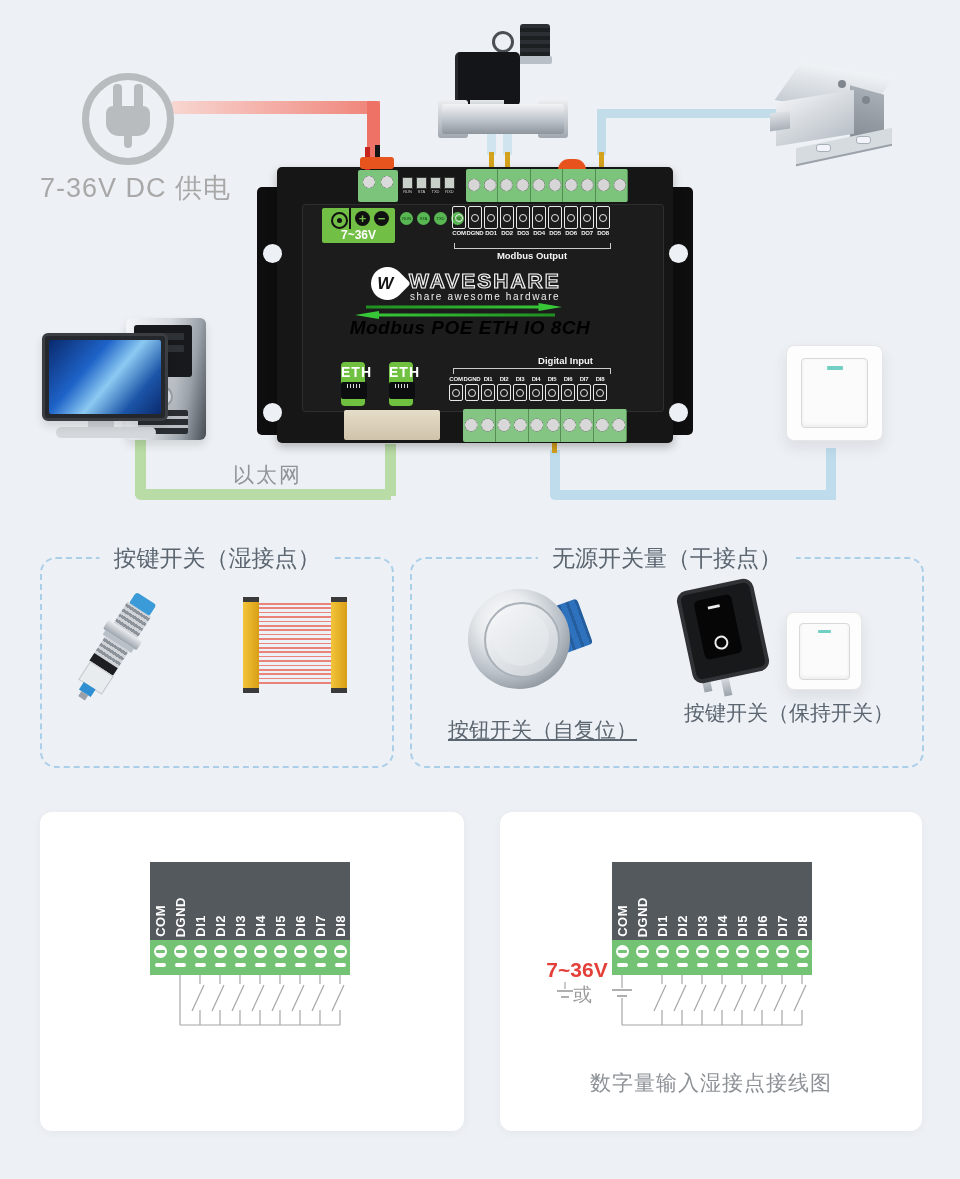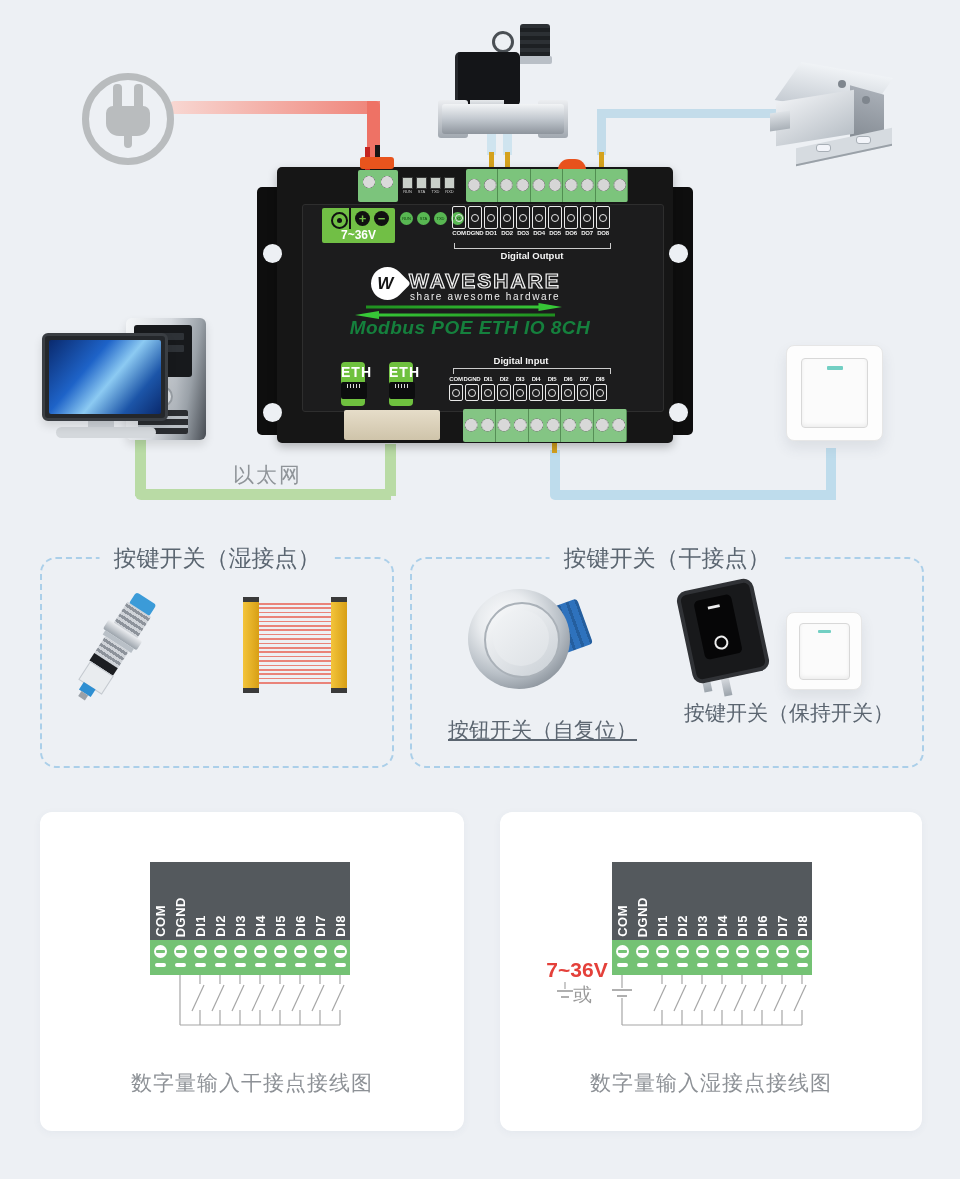--- a/index.html
+++ b/index.html
@@ -60,21 +60,21 @@
   .bracket-up{position:absolute;border:1px solid #cccccc;border-bottom:none;height:5px;}
   .grp-label{position:absolute;color:#f5f5f5;font-size:9.5px;font-weight:bold;text-align:center;}
 
   .leaf{position:absolute;left:114px;top:100px;width:33px;height:33px;background:#fff;border-radius:58% 4px 58% 58%;transform:rotate(45deg);}
   .leaf b{position:absolute;left:7px;top:8px;transform:rotate(-45deg);font-size:17px;font-style:italic;color:#141414;}
   .brand{position:absolute;left:152px;top:102px;font-size:21px;font-weight:800;letter-spacing:2px;color:rgba(0,0,0,0);-webkit-text-stroke:1.2px #f2f2f2;}
   .tagline{position:absolute;left:153px;top:124px;font-size:10px;letter-spacing:1.6px;color:#eeeeee;}
   .arrow{position:absolute;height:8px;}
   .arrow.r{clip-path:polygon(0 32%,88% 32%,88% 0,100% 50%,88% 100%,88% 68%,0 68%);background:linear-gradient(90deg,#1f8f1f,#39cc39);}
   .arrow.l{clip-path:polygon(100% 32%,12% 32%,12% 0,0 50%,12% 100%,12% 68%,100% 68%);background:linear-gradient(90deg,#39cc39,#1f8f1f);}
-  .model{position:absolute;left:73px;top:150px;width:280px;text-align:center;color:#15803d;font-size:19px;font-weight:bold;font-style:italic;letter-spacing:0.5px;}
+  .model{position:absolute;left:73px;top:150px;width:280px;text-align:center;color:#000000;font-size:19px;font-weight:bold;font-style:italic;letter-spacing:0.5px;}
 
   .eth-port{position:absolute;top:195px;width:24px;height:44px;background:#6fc13f;border-radius:4px;text-align:center;}
   .eth-port b{display:block;color:#fff;font-size:14px;letter-spacing:1px;margin-top:2px;}
   .eth-jack{position:relative;width:26px;height:17px;background:#0c0d0e;border-radius:2px;margin:2px auto 0;}
   .eth-jack i{position:absolute;left:6px;top:2px;width:14px;height:4px;background:repeating-linear-gradient(90deg,#d8d8d8 0 1.5px,rgba(0,0,0,0) 1.5px 3px);}
 
   .rj45-block{position:absolute;left:87px;top:243px;width:96px;height:30px;background:linear-gradient(#e6ddc9,#cfc4aa);border-radius:2px;}
   .di-strip{position:absolute;left:206px;top:242px;width:164px;height:33px;border-radius:2px;background-color:#84c584;
     background-image:radial-gradient(circle at 8.2px 16px,#d8d8d8 0 5.8px,#7a7a7a 6.3px,rgba(0,0,0,0) 6.8px),repeating-linear-gradient(90deg,rgba(0,0,0,0) 0 31.8px,rgba(0,40,0,.35) 31.8px 32.8px);
     background-size:16.4px 100%,100% 100%;}
@@ -191,20 +191,21 @@
   <div class="wire" style="left:550px;top:490px;width:286px;height:10px;background:#bedcec;border-radius:0 0 0 5px;"></div>
   <div class="wire" style="left:826px;top:448px;width:10px;height:48px;background:#bedcec;"></div>
   <div class="tip" style="left:552px;top:441px;width:5px;height:12px;"></div>
 
   <div class="plug-circle">
     <div class="plug-prong" style="left:24px;top:4px;"></div>
     <div class="plug-prong" style="left:45px;top:4px;"></div>
     <div class="plug-body"></div>
     <div class="plug-stem"></div>
   </div>
+  <div class="power-label">7-36V DC 供电</div>
 
   <div>
     <div class="valve-ring"></div>
     <div class="valve-conn"></div>
     <div class="valve-band"></div>
     <div class="valve-coil"></div>
     <div class="valve-yoke"></div>
     <div class="valve-hex" style="left:438px;"></div>
     <div class="valve-hex" style="left:538px;"></div>
     <div class="valve-body"></div>
@@ -343,32 +344,32 @@
         </div>
 
         <div class="pin-cell">
           <div class="pin-box">
             <i></i>
           </div>
           <span class="pin-name">DO8</span>
         </div>
       </div>
     <div class="bracket-down" style="left:197px;top:76px;width:155px;"></div>
-    <div class="grp-label" style="left:195px;top:83px;width:160px;">Digital Output</div>
+    <div class="grp-label" style="left:195px;top:83px;width:160px;">Modbus Output</div>
 
     <div class="leaf">
         <b>W</b>
       </div>
     <div class="brand">WAVESHARE</div>
     <div class="tagline">share awesome hardware</div>
     <div class="arrow r" style="left:109px;top:136px;width:196px;"></div>
     <div class="arrow l" style="left:98px;top:144px;width:200px;"></div>
     <div class="model">Modbus POE ETH IO 8CH</div>
 
-    <div class="grp-label" style="left:184px;top:188px;width:160px;">Digital Input</div>
+    <div class="grp-label" style="left:176px;top:188px;width:160px;text-align:right;">Digital Input</div>
     <div class="bracket-up" style="left:196px;top:201px;width:156px;"></div>
     <div class="pin-row" style="left:191px;top:208px;">
 
         <div class="pin-cell">
           <span class="pin-name">COM</span>
           <div class="pin-box din">
             <i></i>
           </div>
         </div>
 
@@ -496,21 +497,21 @@
         <i style="top:0;"></i>
         <i style="bottom:0;"></i>
       </div>
     <div class="cbar" style="left:88px;">
         <i style="top:0;"></i>
         <i style="bottom:0;"></i>
       </div>
   </div>
 
   <div class="cat-box" style="left:410px;top:557px;width:510px;height:207px;">
-    <div class="cat-title">按键开关（干接点）</div>
+    <div class="cat-title">无源开关量（干接点）</div>
     <div class="item-label" style="left:36px;top:157px;width:180px;text-decoration:underline;">按钮开关（自复位）</div>
     <div class="item-label" style="left:272px;top:140px;width:200px;">按键开关（保持开关）</div>
   </div>
   <div class="pbutton">
     <div class="pb-blue"></div>
     <div class="pb-outer"></div>
     <div class="pb-ring"></div>
     <div class="pb-face"></div>
   </div>
   <div class="rocker">
@@ -649,21 +650,20 @@
           <line x1="142" y1="36" x2="154" y2="10"></line>
           <line x1="150" y1="35" x2="150" y2="50"></line>
         <line x1="170" y1="0" x2="170" y2="9"></line>
           <line x1="162" y1="36" x2="174" y2="10"></line>
           <line x1="170" y1="35" x2="170" y2="50"></line>
         <line x1="190" y1="0" x2="190" y2="9"></line>
           <line x1="182" y1="36" x2="194" y2="10"></line>
           <line x1="190" y1="35" x2="190" y2="50"></line>
       </g>
     </svg>
-    <div class="caption">数字量输入干接点接线图</div>
   </div>
 
   <div class="card" style="left:500px;top:812px;width:422px;">
     <div class="tblock" style="left:112px;top:50px;">
 
     <div class="term">
           <span>COM</span>
         </div>
         <div class="term">
           <span>DGND</span>

